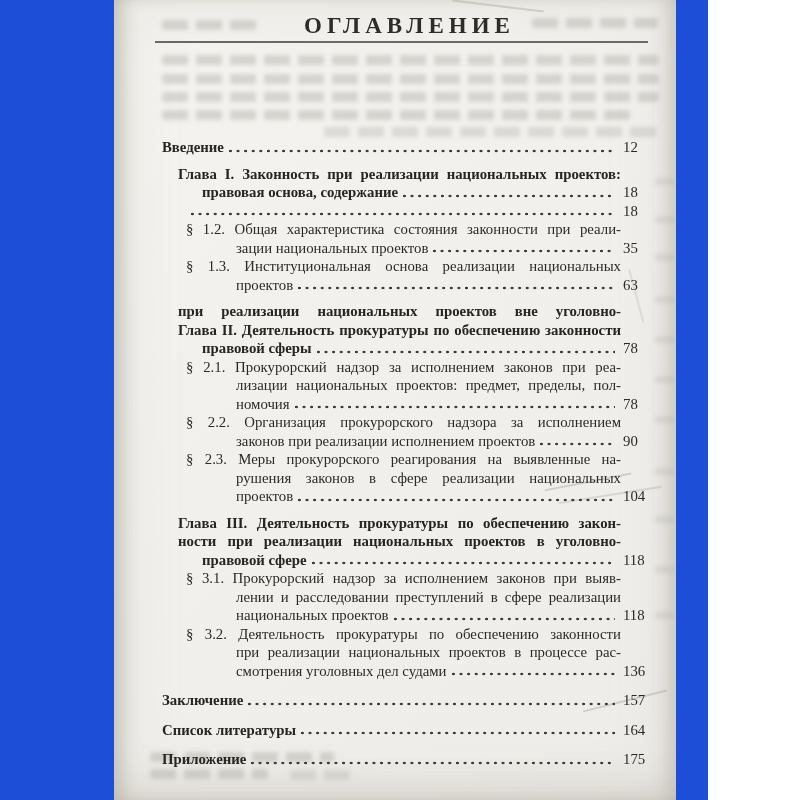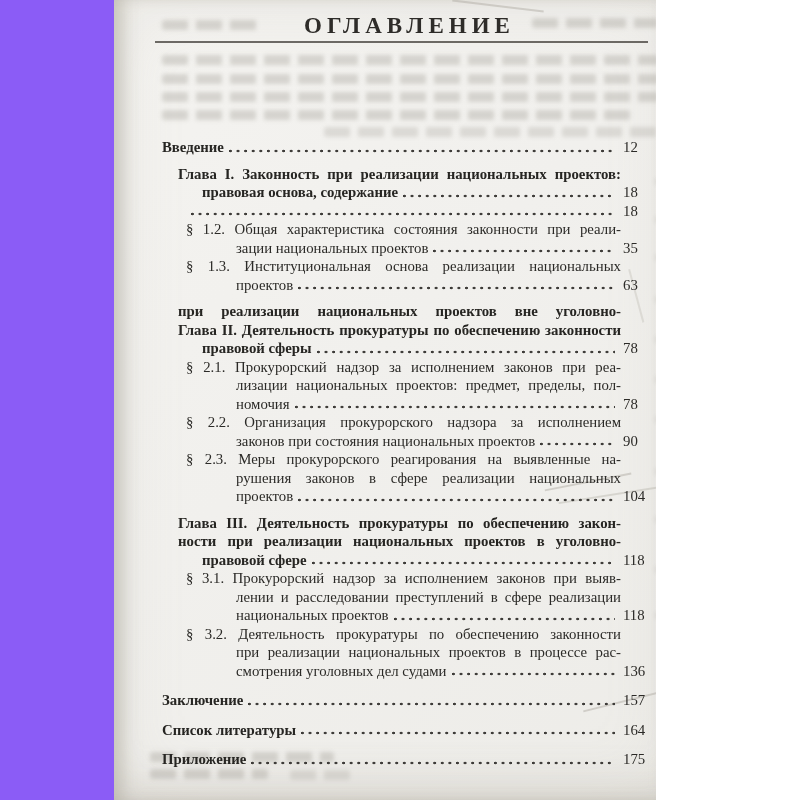--- a/index.html
+++ b/index.html
@@ -1,17 +1,17 @@
 <!DOCTYPE html>
 <html><head>
 <meta charset="utf-8">
 <style>
   html,body { margin:0; padding:0; }
   body { background:#ffffff; font-family:"Liberation Serif","DejaVu Serif",serif; }
-  .canvas { position:relative; width:656px; height:800px; background:#8b5cf6; overflow:hidden; }
+  .canvas { position:relative; width:708px; height:800px; background:#1d4ed8; overflow:hidden; }
 
   
   .page {
     position:absolute; left:114px; top:0; width:562px; height:800px;
     background:linear-gradient(135deg,#f4f3f0 0%,#f1f0ed 45%,#edece8 100%);
     box-shadow: inset 16px 0 18px -8px rgba(170,165,152,.55),
                 inset -16px 0 18px -8px rgba(170,165,152,.45),
                 inset 0 -30px 40px -20px rgba(180,175,163,.35),
                 inset 0 0 70px rgba(185,180,168,.18);
   }
@@ -149,21 +149,21 @@
           <div class="row lvl2">
             <span class="tail">номочия</span>
             <span class="leader"></span>
             <span class="num">78</span>
           </div>
         </div>
 
         <div>
           <div class="line jl lvl1">§ 2.2. Организация прокурорского надзора за исполнением</div>
           <div class="row lvl2">
-            <span class="tail">законов при состояния национальных проектов</span>
+            <span class="tail">законов при реализации исполнением проектов</span>
             <span class="leader"></span>
             <span class="num">90</span>
           </div>
         </div>
 
         <div>
           <div class="line jl lvl1">§ 2.3. Меры прокурорского реагирования на выявленные на-</div>
           <div class="line jl lvl2">рушения законов в сфере реализации национальных</div>
           <div class="row lvl2">
             <span class="tail">проектов</span>

